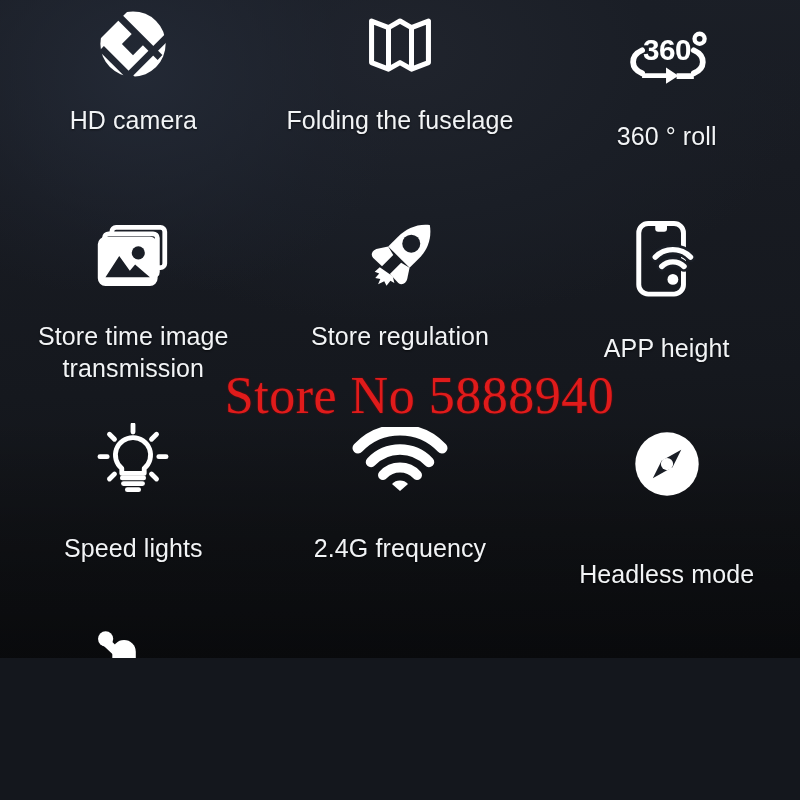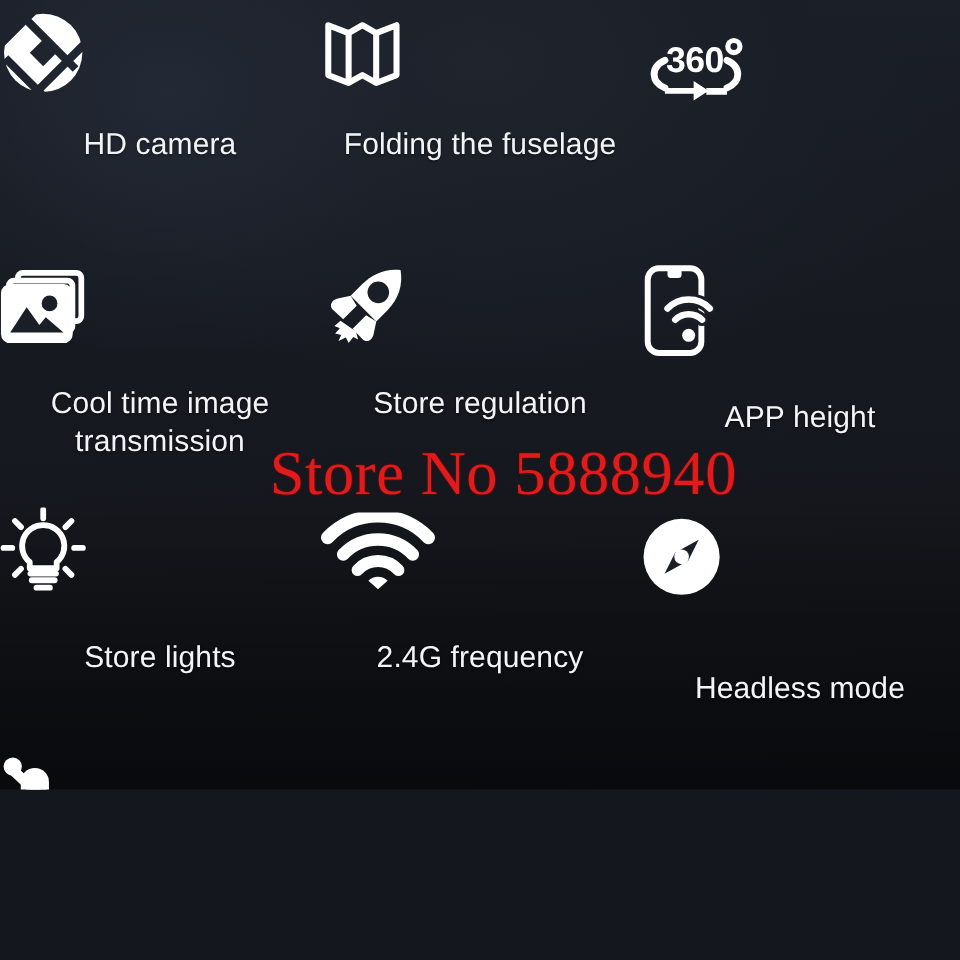--- a/index.html
+++ b/index.html
@@ -35,21 +35,21 @@
     grid-template-rows:repeat(4,200px);
     z-index:2;
   }
   .cell{
     position:relative;
     display:flex;flex-direction:column;
     align-items:center;justify-content:flex-start;
   }
   .icon-wrap{
     height:84px;width:100%;
-    display:flex;align-items:center;justify-content:flex-start;
+    display:flex;align-items:center;justify-content:center;
     margin-top:8px;
   }
   .cell.r1 .icon-wrap{margin-top:2px;}
   .cell.r2 .icon-wrap{margin-top:14px;}
   .cell.r3 .icon-wrap{margin-top:18px;}
   .cell.r4 .icon-wrap{margin-top:22px;}
 
   .label{
     color:#f2f4f6;
     font-size:25px;
@@ -131,36 +131,37 @@
             <path d="M22 26 C9 32 10 45 22 50"></path>
             <path d="M76 26 C89 32 88 45 76 50"></path>
           </g>
           <path d="M22 50 L47 50 L47 44 L60 52.5 L47 61 L47 55 L22 55 Z" fill="#ffffff"></path>
           <path d="M76 50 L58 50 L58 56 L76 56 Z" fill="#ffffff"></path>
           <text x="48" y="36" text-anchor="middle" fill="#ffffff" font-family="Liberation Sans, sans-serif" font-size="31" font-weight="bold" letter-spacing="-0.5">360</text>
           <circle cx="82" cy="14" r="7.5" fill="#ffffff"></circle>
           <circle cx="82" cy="14" r="3" fill="#1a1e26"></circle>
         </svg>
       </div>
+      <div class="label">360 ° roll</div>
     </div>
 
     <div class="cell r2">
       <div class="icon-wrap">
         <svg width="72" height="66" viewBox="0 0 68 62">
           <rect x="14" y="4" width="50" height="38" rx="4" fill="none" stroke="#ffffff" stroke-width="4.5"></rect>
           <rect x="7" y="10" width="50" height="40" rx="4" fill="#1a1e26" stroke="#ffffff" stroke-width="4.5"></rect>
           <rect x="3" y="15" width="52" height="42" rx="5" fill="#ffffff"></rect>
           <g>
             <circle cx="39" cy="28" r="6.2" fill="#1a1e26"></circle>
             <path d="M8 51 L21 31 L31 45 L36 39 L50 51 Z" fill="#1a1e26"></path>
           </g>
           <rect x="3" y="15" width="52" height="42" rx="5" fill="none" stroke="#ffffff" stroke-width="4.5"></rect>
         </svg>
       </div>
-      <div class="label">Cool time image transmission</div>
+      <div class="label">Store time image transmission</div>
     </div>
 
     <div class="cell r2">
       <div class="icon-wrap">
         <svg width="74" height="72" viewBox="0 0 64 64">
           <g fill="#ffffff">
             <path d="M58.5 4.5 C48 3 37.5 7.5 30 15 L21.5 23.5 L40.5 42.5 L49 34 C56.5 26.5 60.5 16 58.5 4.5 Z"></path>
             <path d="M21.5 23.5 L12 25.5 C7.5 26.5 5.5 30.5 8 33.5 L16 41 L26 31 Z"></path>
             <path d="M40.5 42.5 L38.5 52 C37.5 56.5 33.5 58.5 30.5 56 L23 48 L33 38 Z"></path>
             <path d="M14 42 L9.5 46 L13.5 47.5 L10 51.5 L14.5 52.5 L12.5 57 L18 54.5 L20 58.5 L23.5 54 L27 56 L25.5 50 Z"></path>
@@ -201,21 +202,21 @@
             <line x1="32" y1="1.5" x2="32" y2="8"></line>
             <line x1="11" y1="10" x2="15.5" y2="14.5"></line>
             <line x1="53" y1="10" x2="48.5" y2="14.5"></line>
             <line x1="2.5" y1="30" x2="9" y2="30"></line>
             <line x1="61.5" y1="30" x2="55" y2="30"></line>
             <line x1="11" y1="50" x2="15.5" y2="45.5"></line>
             <line x1="53" y1="50" x2="48.5" y2="45.5"></line>
           </g>
         </svg>
       </div>
-      <div class="label">Store lights</div>
+      <div class="label">Speed lights</div>
     </div>
 
     <div class="cell r3">
       <div class="icon-wrap">
         <svg width="96" height="66" viewBox="0 0 96 66">
           <g fill="none" stroke="#ffffff" stroke-linecap="round">
             <path d="M6 21 A58 58 0 0 1 90 21" stroke-width="11"></path>
             <path d="M19 35 A40 40 0 0 1 77 35" stroke-width="10.5"></path>
             <path d="M31 48 A23 23 0 0 1 65 48" stroke-width="10"></path>
           </g>

